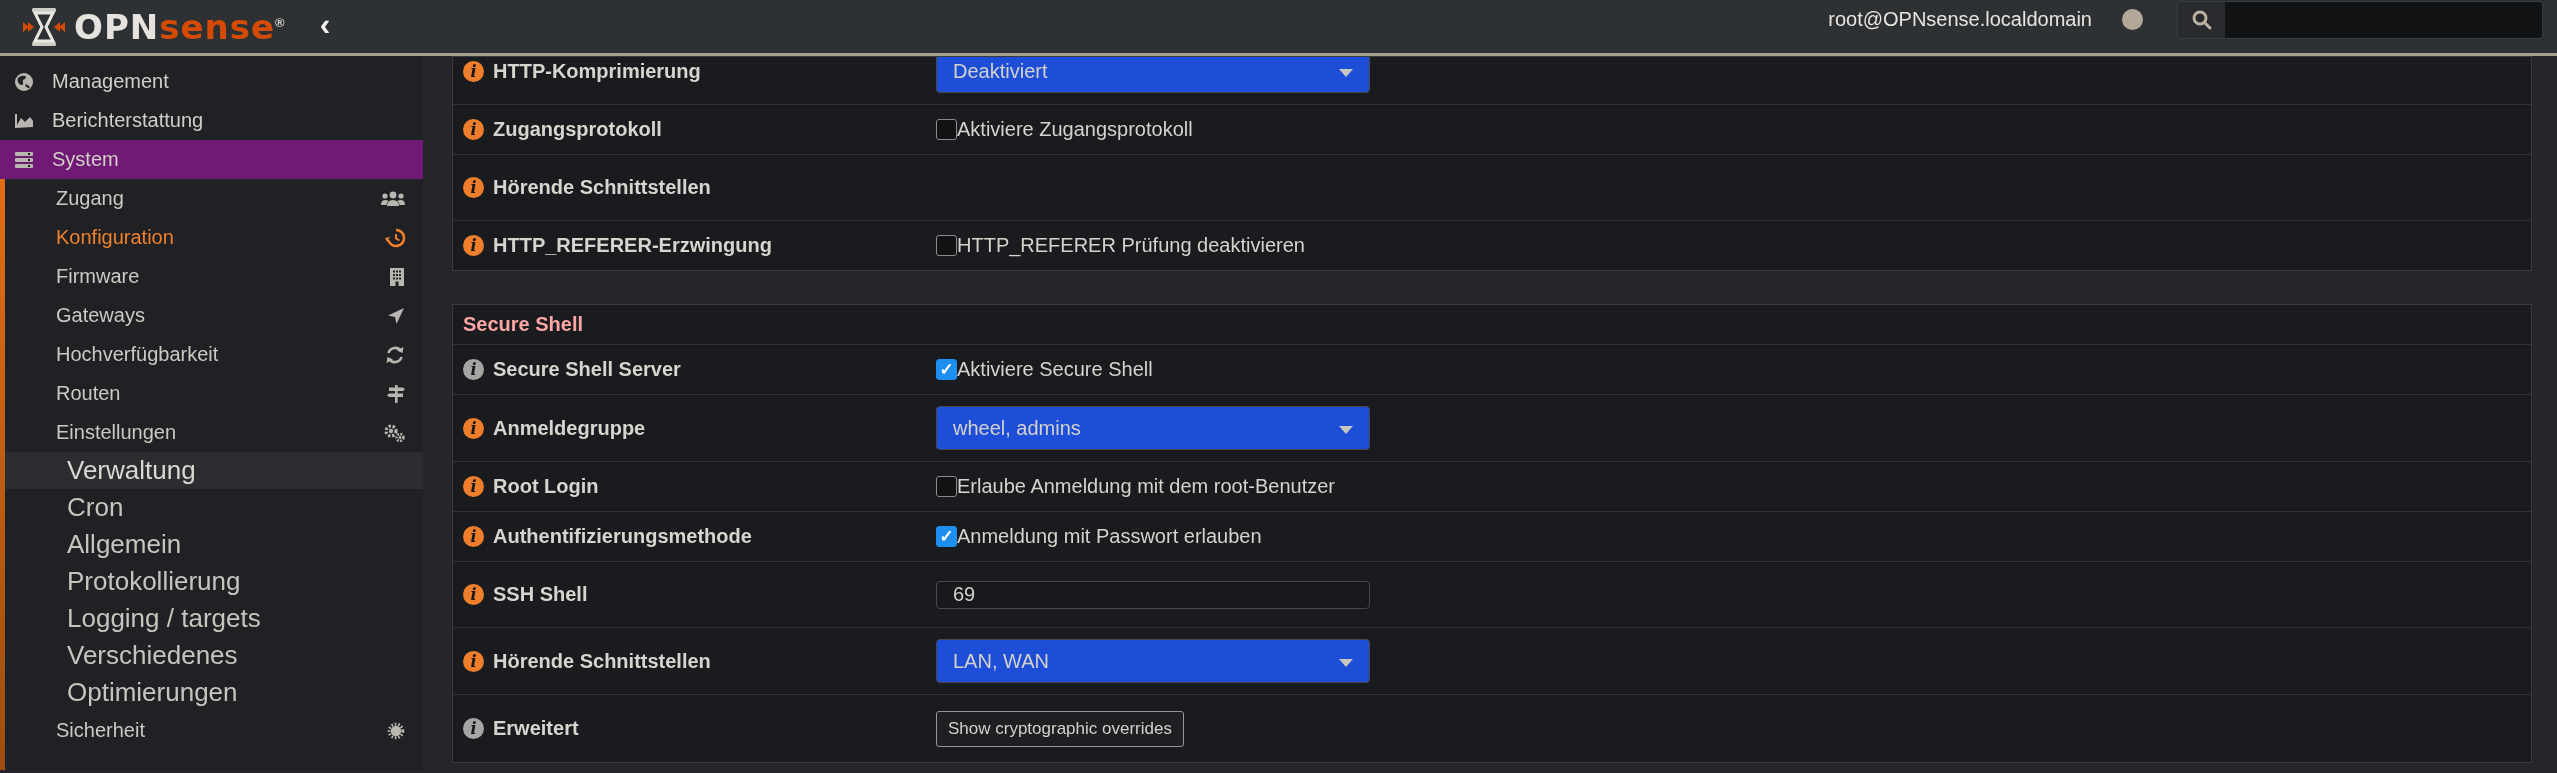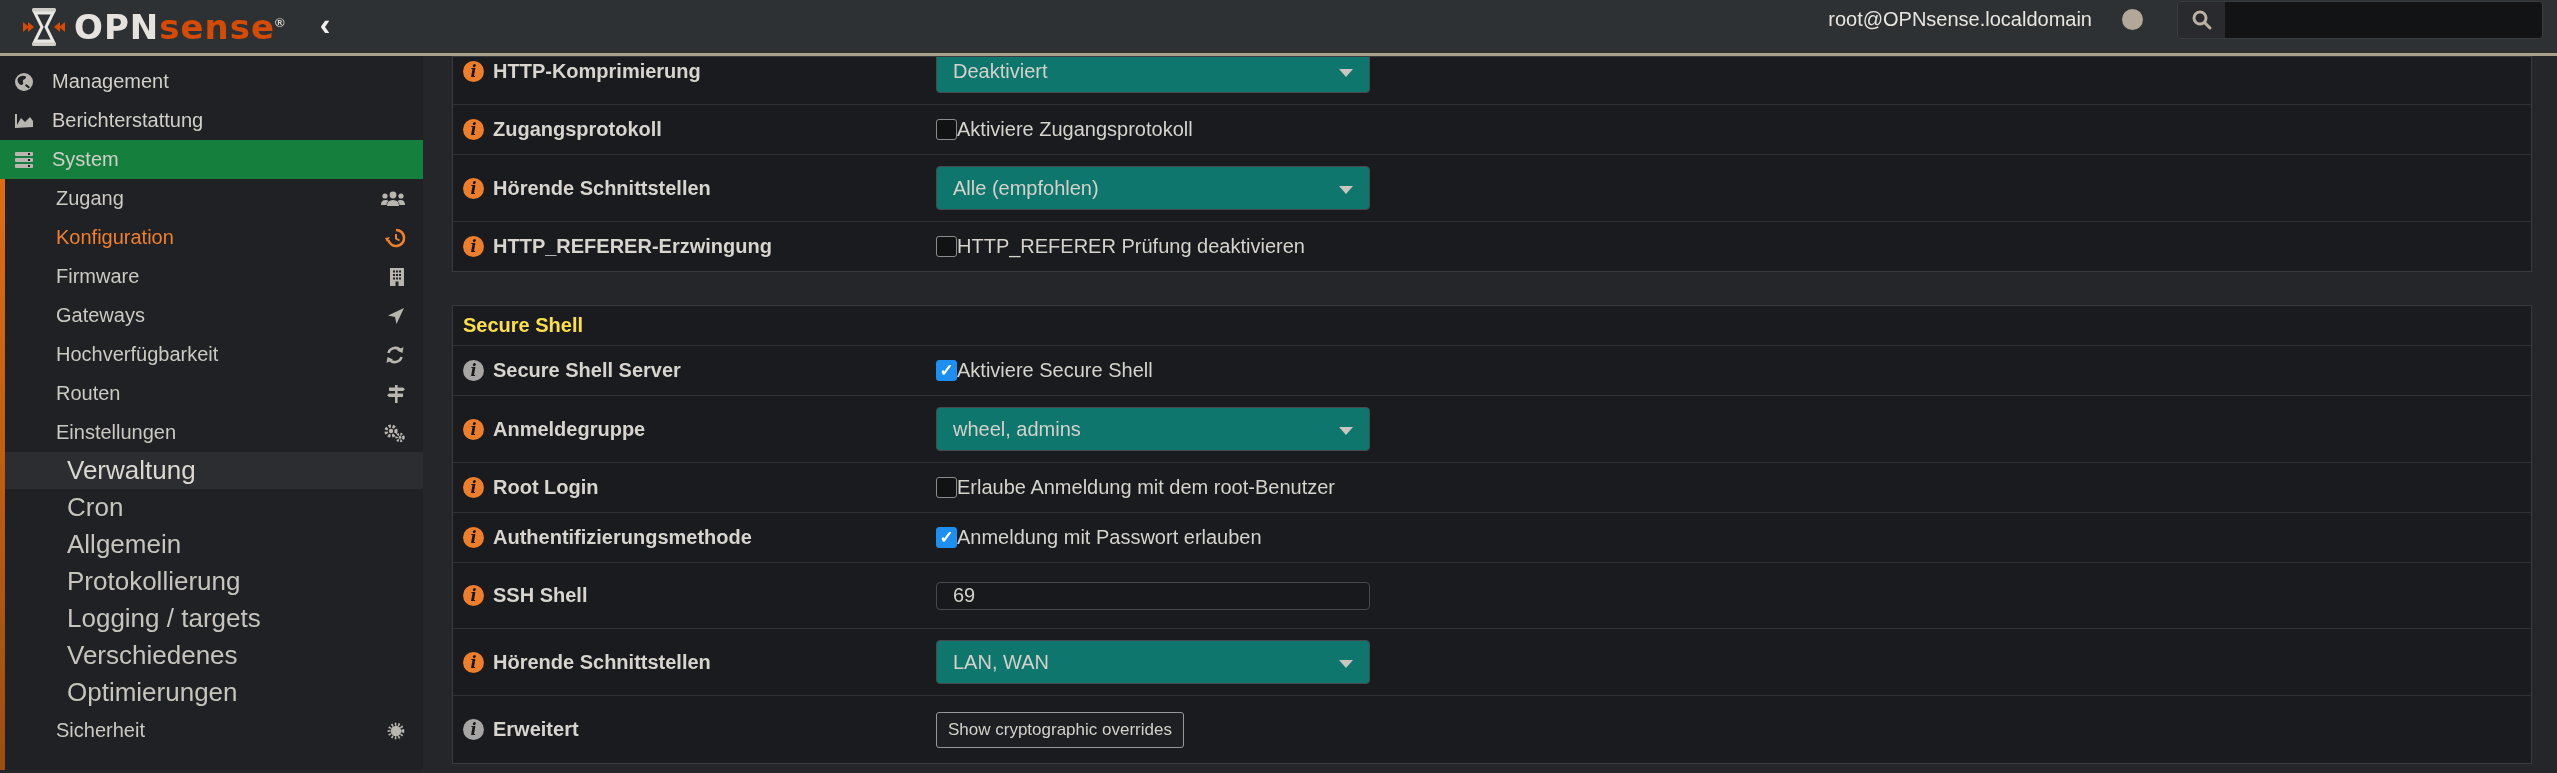--- a/index.html
+++ b/index.html
@@ -29,21 +29,21 @@
   
   .app { display:flex; height:714px; }
 
   
   .sidebar { position:relative; width:423px; background:#1f2124; flex:none; padding-top:6px; }
   .active-bar { position:absolute; left:0; top:123px; bottom:0; width:5px;
     background:linear-gradient(#e06d14,#9c4e10); }
   .nav-item { display:flex; align-items:center; cursor:pointer; color:#d2cfc9; font-size:20px; }
   .nav-l1 { height:39px; padding-left:13px; }
   .nav-l1 .txt { margin-left:17px; }
-  .nav-l1.section-active { background:#15803d; }
+  .nav-l1.section-active { background:#701a75; }
   .nav-l2 { height:39px; padding-left:56px; position:relative; color:#ccc9c3; }
   .nav-l2 .right-ic { position:absolute; right:17px; display:flex; }
   .nav-l2.item-active { color:#f0802a; }
   .nav-l3 { height:37px; padding-left:67px; font-size:26px; color:#c7c4be; }
   .nav-l3.selected { background:#2b2d31; color:#dbd8d2; }
   .nav-icon { width:22px; display:flex; justify-content:center; }
 
   
   .content { flex:1; padding:0 25px 0 29px; }
   .panel { background:#191b1e; border:1px solid #393b3e; overflow:hidden; }
@@ -51,28 +51,28 @@
   .frow { display:flex; align-items:center; }
   .frow + .frow, .sec-title + .frow { border-top:1px solid #2f3134; }
   .clip-top { margin-top:-19px; }
   .cell-label { width:483px; flex:none; display:flex; align-items:center; padding-left:10px; }
   .cell-label .lbl { margin-left:9px; color:#d8d5cf; font-size:20px; white-space:nowrap;font-weight:bold; }
   .cell-control { flex:1; display:flex; align-items:center; }
   .row-select .cell-control, .row-input .cell-control { padding:11px 0; }
   .row-select, .row-input { min-height:66px; }
   .row-check { min-height:50px; }
   .row-button { min-height:68px; }
-  .sec-title { padding:8px 10px; color:#fde047; font-size:20px; font-weight:bold; }
+  .sec-title { padding:8px 10px; color:#fca5a5; font-size:20px; font-weight:bold; }
 
   .info { width:21px; height:21px; flex:none; border-radius:50%; background:#ee7e2b; color:#16181a;
     font-family:"DejaVu Serif", serif; font-weight:bold; font-style:italic; font-size:16px;
     display:flex; align-items:center; justify-content:center; cursor:pointer; }
   .info.gray { background:#a6a5a3; }
 
-  .selectbox { position:relative; width:434px; height:44px; background:#0f766e;
+  .selectbox { position:relative; width:434px; height:44px; background:#1d4ed8;
     border:1px solid #47494c; border-radius:4px; display:flex; align-items:center;
     padding:0 40px 0 16px; cursor:pointer; }
   .selectbox .val { color:#d4d1cb; font-size:20px; white-space:nowrap; }
   .caret { position:absolute; right:16px; top:19px; width:0; height:0;
     border-left:7px solid transparent; border-right:7px solid transparent;
     border-top:8px solid #c9c6c0; }
 
   .txtinput { width:434px; height:28px; background:#17191c; border:1px solid #47494c;
     border-radius:4px; color:#d4d1cb; font-size:20px; padding:0 16px; outline:none;
     font-family:"Liberation Sans", sans-serif; }
@@ -308,26 +308,20 @@
           <span class="cb" role="checkbox" aria-checked="false"></span>
           <span class="cb-label">Aktiviere Zugangsprotokoll</span>
         </div>
       </div>
 
       <div class="frow row-select">
         <div class="cell-label">
           <span class="info">i</span>
           <span class="lbl">Hörende Schnittstellen</span>
         </div>
-        <div class="cell-control">
-          <div class="selectbox">
-            <span class="val">Alle (empfohlen)</span>
-            <span class="caret"></span>
-          </div>
-        </div>
       </div>
 
       <div class="frow row-check">
         <div class="cell-label">
           <span class="info">i</span>
           <span class="lbl">HTTP_REFERER-Erzwingung</span>
         </div>
         <div class="cell-control">
           <span class="cb" role="checkbox" aria-checked="false"></span>
           <span class="cb-label">HTTP_REFERER Prüfung deaktivieren</span>

